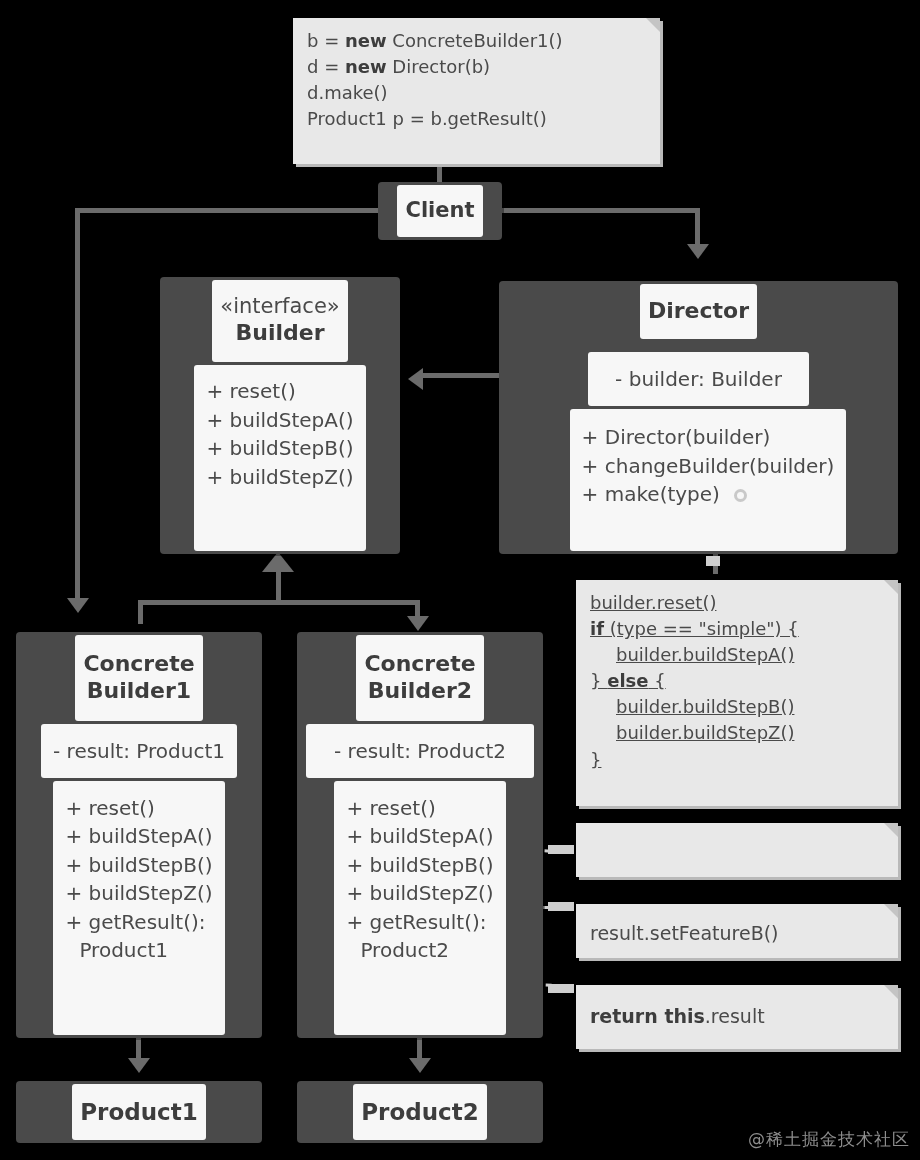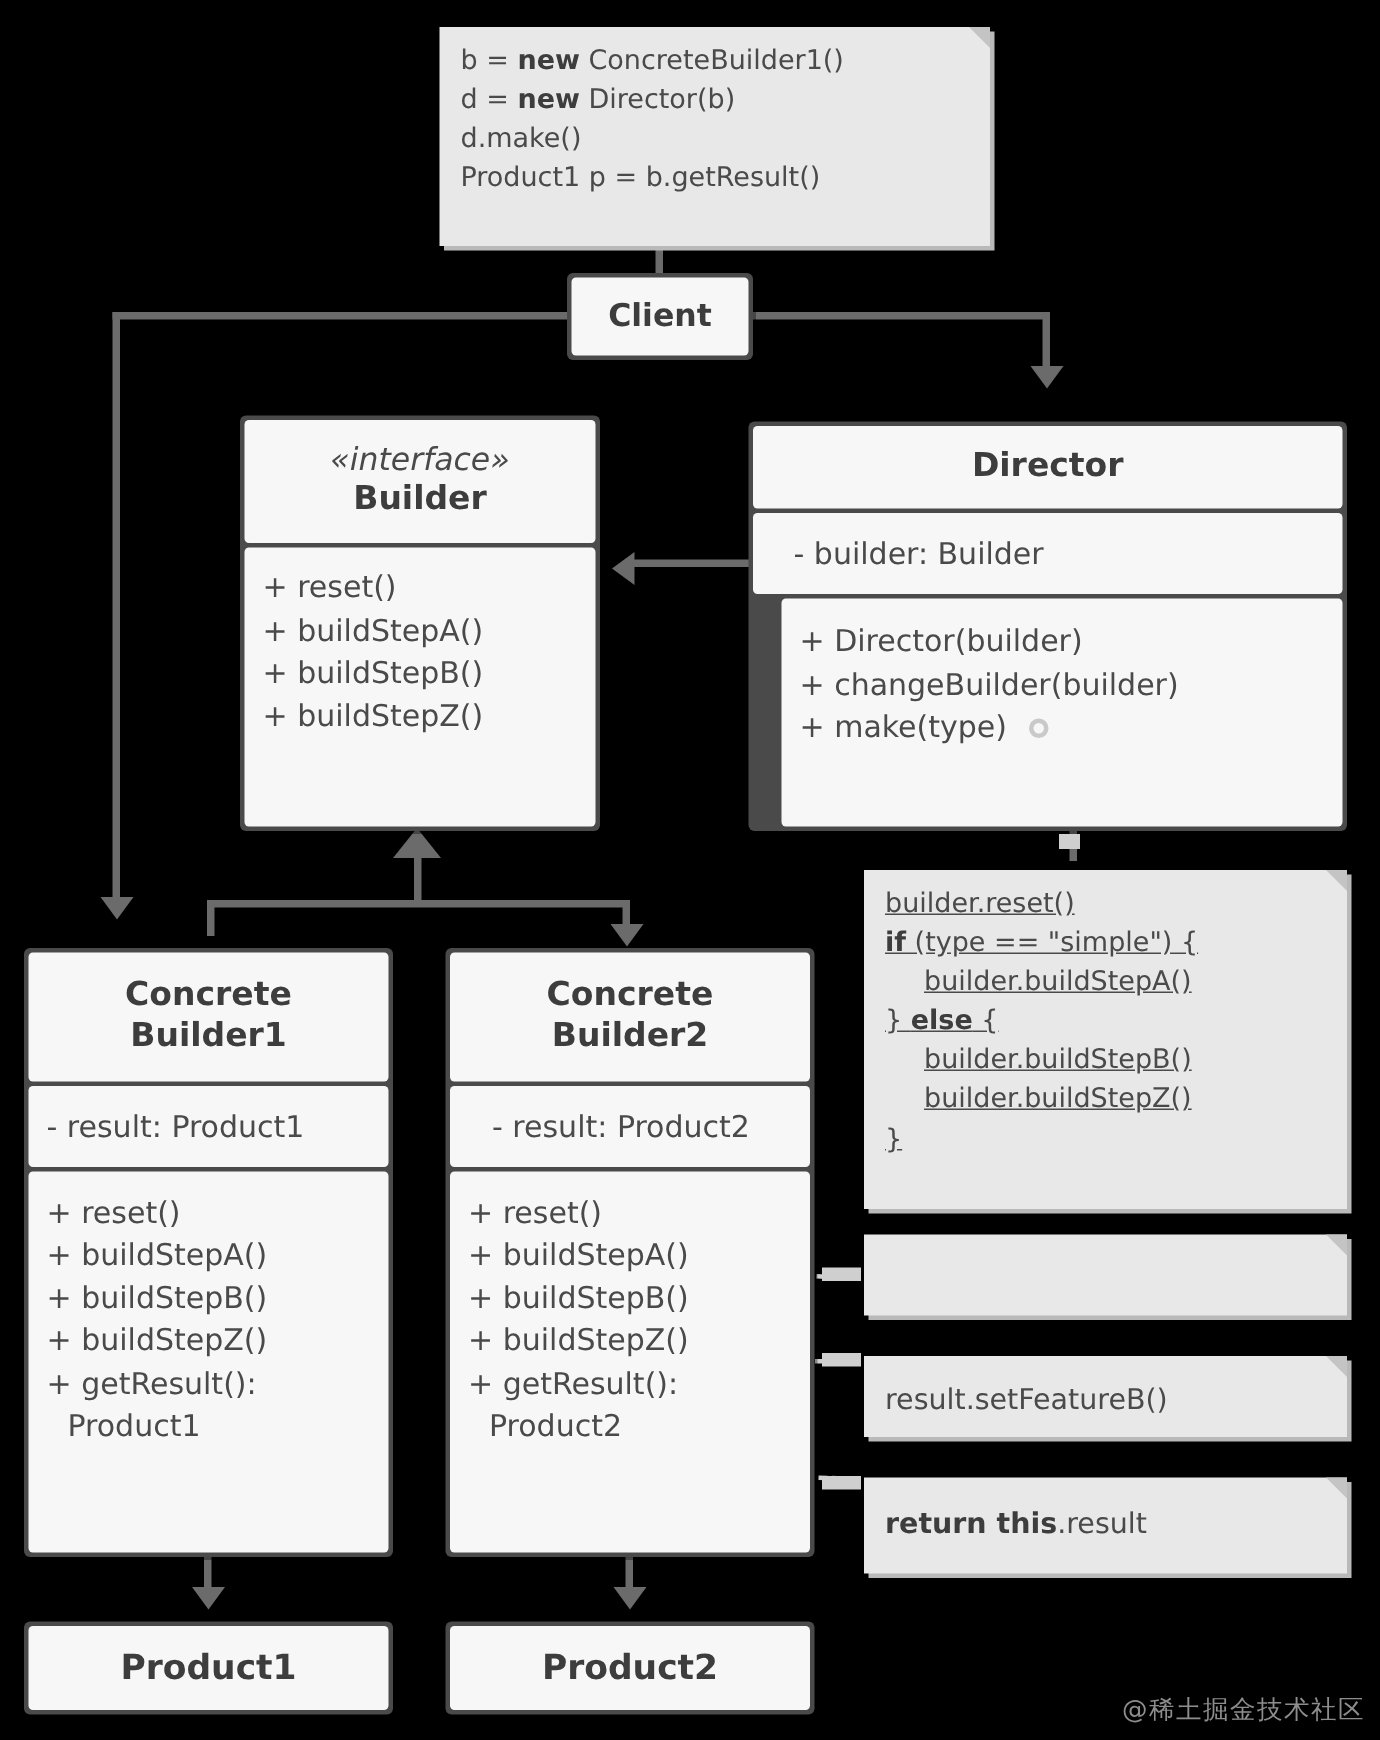--- a/index.html
+++ b/index.html
@@ -11,20 +11,21 @@
 
   
   .uml{
     position:absolute;
     background:#4a4a4a;
     border-radius:4px;
     padding:3px;
     box-sizing:border-box;
     display:flex;flex-direction:column;gap:3px;
     box-shadow:2px 2px 0 rgba(0,0,0,.35);
+    align-items:center;
   }
   .uml .sec{
     background:#f7f7f7;
     border-radius:3px;
     box-sizing:border-box;
   }
   .uml .sec.title{
     text-align:center;
     font-weight:bold;
     color:#3d3d3d;
@@ -151,34 +152,34 @@
     <span class="ln"><span>d.make()</span></span>
     <span class="ln"><span>Product1 p = b.getResult()</span></span>
   </div>
 
   <div class="uml" style="left:378px;top:182px;width:124px;height:58px;">
     <div class="sec title" style="font-size:21px;flex:1;display:flex;align-items:center;justify-content:center;">Client</div>
   </div>
 
   <div class="uml" style="left:160px;top:277px;width:240px;height:277px;">
     <div class="sec title" style="padding:14px 8px 16px;">
-      <div style="font-weight:normal;font-size:21px;color:#4a4a4a;font-style:italic;">«interface»</div>
+      <div style="font-weight:normal;font-size:21px;color:#4a4a4a;">«interface»</div>
       <div style="font-size:22px;">Builder</div>
     </div>
     <div class="sec rows" style="flex:1;font-size:20px;padding-top:12px;">
       <div class="row">+ reset()</div>
       <div class="row">+ buildStepA()</div>
       <div class="row">+ buildStepB()</div>
       <div class="row">+ buildStepZ()</div>
     </div>
   </div>
 
   <div class="uml" style="left:499px;top:281px;width:399px;height:273px;">
     <div class="sec title" style="font-size:22px;padding:14px 8px;">Director</div>
-    <div class="sec rows" style="font-size:20px;padding:13px 27px;">
+    <div class="sec rows" style="font-size:20px;padding:13px 27px;margin-top:10px;">
       <div class="row">- builder: Builder</div>
     </div>
     <div class="sec rows" style="flex:1;font-size:20px;padding-top:14px;margin-left:19px;">
       <div class="row">+ Director(builder)</div>
       <div class="row">+ changeBuilder(builder)</div>
       <div class="row">
         <span>+ make(type)</span>
         <span style="display:inline-block;width:13px;height:13px;border:3px solid #c9c9c9;border-radius:50%;box-sizing:border-box;margin-left:8px;vertical-align:middle;"></span>
       </div>
     </div>

